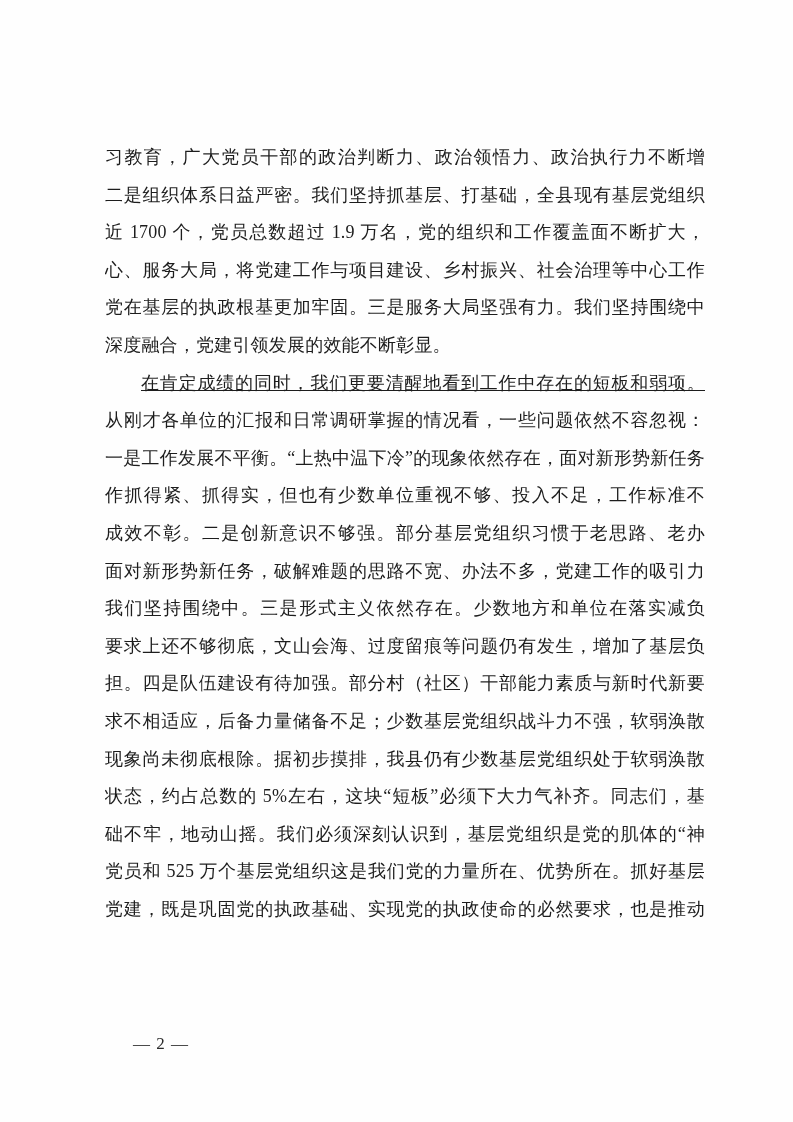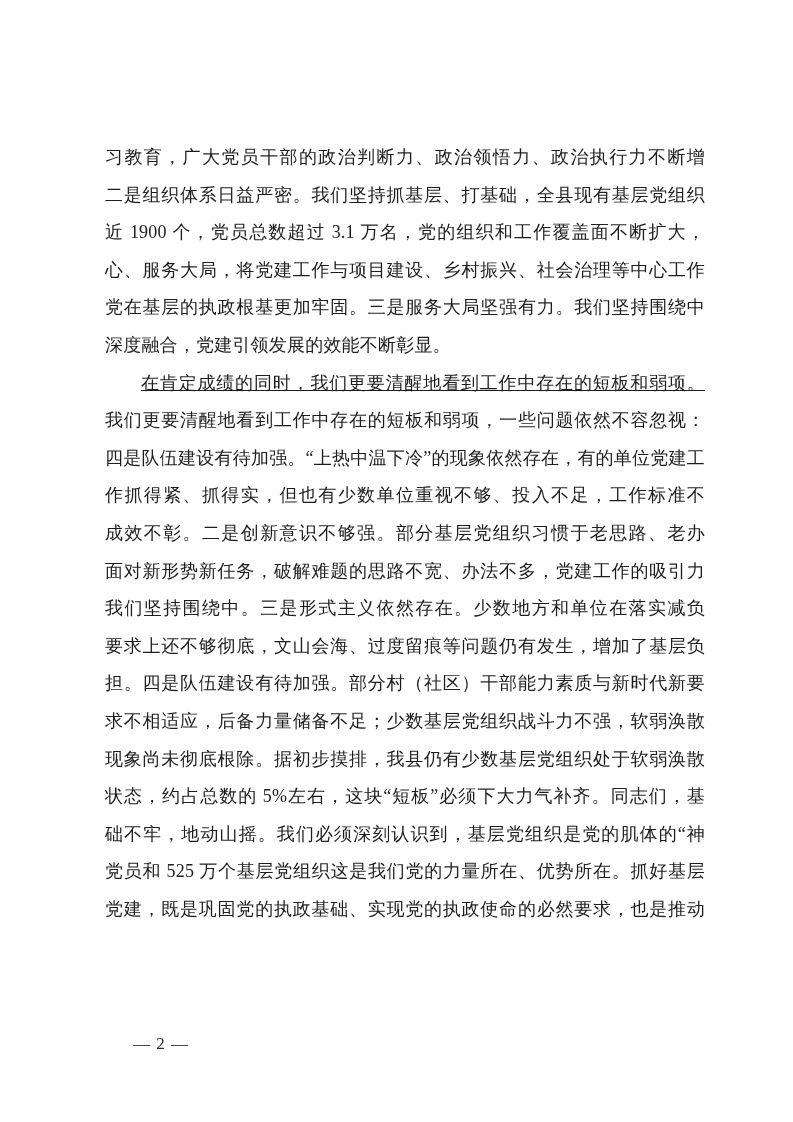--- a/index.html
+++ b/index.html
@@ -59,30 +59,30 @@
 </head>
 <body>
 
 <div class="page">
 
   <div class="text-block">
 
     <div class="para">
       <div class="line">习教育，广大党员干部的政治判断力、政治领悟力、政治执行力不断增强。</div>
       <div class="line">二是组织体系日益严密。我们坚持抓基层、打基础，全县现有基层党组织</div>
-      <div class="line">近 1900 个，党员总数超过 3.1 万名，党的组织和工作覆盖面不断扩大，</div>
+      <div class="line">近 1700 个，党员总数超过 1.9 万名，党的组织和工作覆盖面不断扩大，</div>
       <div class="line">心、服务大局，将党建工作与项目建设、乡村振兴、社会治理等中心工作</div>
       <div class="line">党在基层的执政根基更加牢固。三是服务大局坚强有力。我们坚持围绕中</div>
       <div class="line para-end">深度融合，党建引领发展的效能不断彰显。</div>
     </div>
 
     <div class="para">
       <div class="line indent">在肯定成绩的同时，我们更要清醒地看到工作中存在的短板和弱项。</div>
-      <div class="line">我们更要清醒地看到工作中存在的短板和弱项，一些问题依然不容忽视：</div>
-      <div class="line">四是队伍建设有待加强。“上热中温下冷”的现象依然存在，有的单位党建工</div>
+      <div class="line">从刚才各单位的汇报和日常调研掌握的情况看，一些问题依然不容忽视：</div>
+      <div class="line">一是工作发展不平衡。“上热中温下冷”的现象依然存在，面对新形势新任务</div>
       <div class="line">作抓得紧、抓得实，但也有少数单位重视不够、投入不足，工作标准不高、</div>
       <div class="line">成效不彰。二是创新意识不够强。部分基层党组织习惯于老思路、老办法，</div>
       <div class="line">面对新形势新任务，破解难题的思路不宽、办法不多，党建工作的吸引力</div>
       <div class="line">我们坚持围绕中。三是形式主义依然存在。少数地方和单位在落实减负</div>
       <div class="line">要求上还不够彻底，文山会海、过度留痕等问题仍有发生，增加了基层负</div>
       <div class="line">担。四是队伍建设有待加强。部分村（社区）干部能力素质与新时代新要</div>
       <div class="line">求不相适应，后备力量储备不足；少数基层党组织战斗力不强，软弱涣散</div>
       <div class="line">现象尚未彻底根除。据初步摸排，我县仍有少数基层党组织处于软弱涣散</div>
       <div class="line">状态，约占总数的 5%左右，这块“短板”必须下大力气补齐。同志们，基</div>
       <div class="line">础不牢，地动山摇。我们必须深刻认识到，基层党组织是党的肌体的“神</div>

